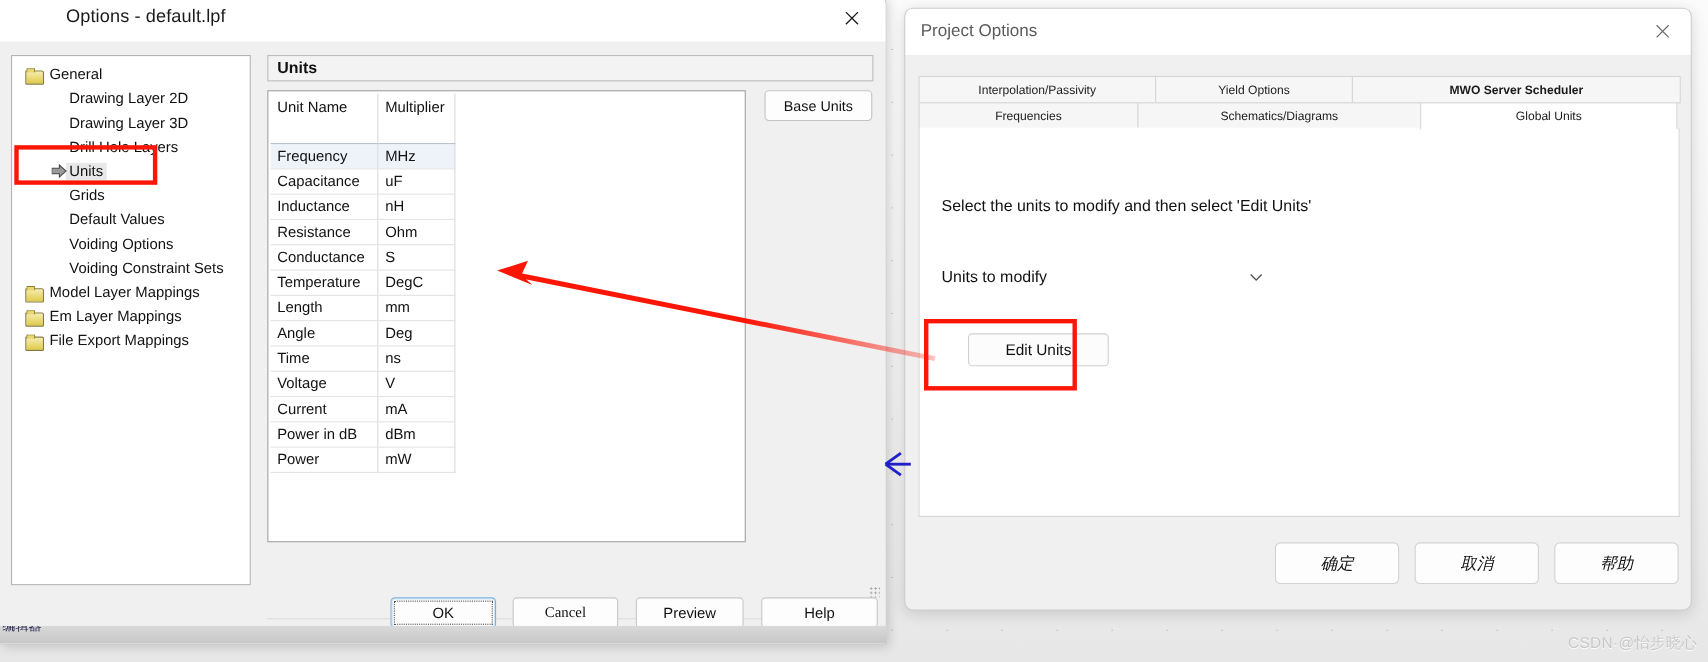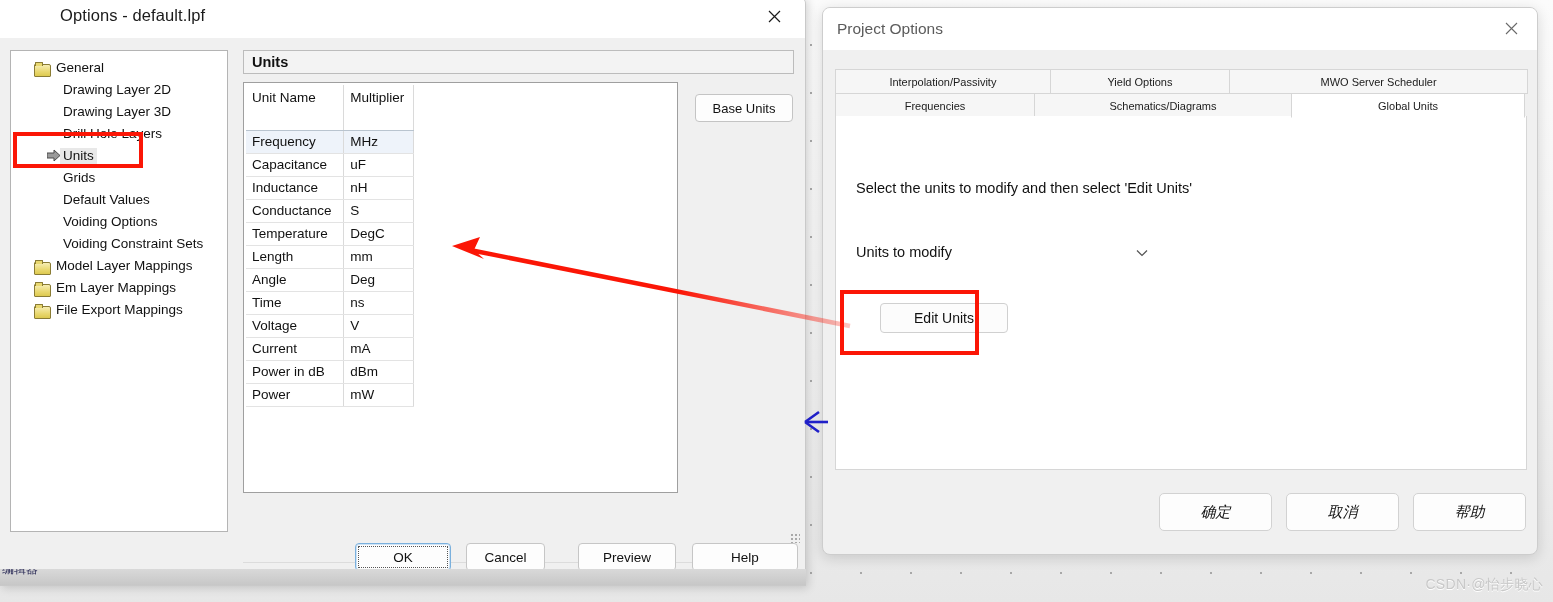--- a/index.html
+++ b/index.html
@@ -59,21 +59,21 @@
   
   #tree-panel{
     position:absolute; left:10px; top:12px; width:218px; height:482px;
     background:#ffffff; border:1px solid #b4b4b4;
     overflow:hidden;
   }
   .tree-item{
     position:relative; height:22px; display:flex; align-items:center;
     font-size:13.5px; color:#111; white-space:nowrap;
   }
-  .tree-item.level0{ padding-left:23px; }
+  .tree-item.level0{ padding-left:12px; }
   .tree-item.level1{ padding-left:52px; }
   .folder-icon{
     width:16px; height:13px; margin-right:6px; position:relative; flex:none;
   }
   .folder-icon::before{
     content:""; position:absolute; left:0; top:2px; width:15px; height:11px;
     background:linear-gradient(180deg,#f6edb3 0%, #e9d870 60%, #ddc94f 100%);
     border:1px solid #8a7c34; border-radius:1px 2px 1px 1px;
   }
   .folder-icon::after{
@@ -98,21 +98,20 @@
   }
   #units-pane{
     position:absolute; left:243px; top:44px; width:435px; height:411px;
     background:#ffffff; border:1px solid #9f9f9f;
   }
   #base-units-btn{
     position:absolute; left:695px; top:44px; width:98px; height:28px;
     background:#fdfdfd; border:1px solid #c4c4c4; border-radius:4px;
     font-size:13px; color:#111; cursor:pointer;
     font-family:"Liberation Sans", sans-serif;
-    margin-top:12px;
   }
 
   
   #units-table{
     position:absolute; left:2px; top:2px; width:168px;
     border-collapse:collapse; font-size:13.5px; color:#111;
   }
   #units-table th{
     font-weight:normal; text-align:left; vertical-align:top;
     padding:5px 6px 0 6px; height:45px;
@@ -139,21 +138,21 @@
     font-family:"Liberation Sans", sans-serif;
   }
   .win-btn.default{
     border:1px solid #7ab0dd; box-shadow:0 0 0 1px #cfe3f5 inset;
   }
   .win-btn.default .focus-ring{
     position:absolute; left:2px; top:2px; right:2px; bottom:2px;
     border:1px dotted #555; pointer-events:none;
   }
   #btn-ok     { left:355px; top:505px; width:96px; }
-  #btn-cancel { left:466px; top:505px; width:79px; }
+  #btn-cancel { left:466px; top:505px; width:96px;font-family:Liberation Serif, serif; }
   #btn-preview{ left:578px; top:505px; width:98px; }
   #btn-help   { left:692px; top:505px; width:106px; }
 
   #resize-grip{
     position:absolute; right:5px; bottom:42px; width:10px; height:10px;
     background-image:radial-gradient(circle,#a9a9a9 0.8px, rgba(0,0,0,0) 1px);
     background-size:4px 4px;
   }
 
   #taskbar-sliver{
@@ -198,21 +197,21 @@
     background:#f6f6f6; border:1px solid #d6d6d6;
     display:flex; align-items:center; justify-content:center;
     font-size:11px; color:#1b1b1b; cursor:pointer;
     margin-right:-1px; position:relative;
   }
   .tab.active{
     background:#ffffff; border-bottom-color:#ffffff; z-index:3;
   }
   .tab.t-interp{ width:231px; }
   .tab.t-yield { width:193px; }
-  .tab.t-mwo   { width:320px; }
+  .tab.t-mwo   { width:320px;font-weight:bold; }
   .tab.t-freq  { width:200px; }
   .tab.t-schem { width:258px; }
   .tab.t-global{ width:234px; }
 
   #tab-panel{
     position:absolute; left:12px; top:108px; width:692px; height:354px;
     background:#ffffff; border:1px solid #d6d6d6; border-top:none;
   }
   #panel-hint{
     position:absolute; left:20px; top:64px; font-size:14.5px; color:#111;
@@ -355,20 +354,24 @@
             <td>Frequency</td>
             <td>MHz</td>
           </tr>
           <tr>
             <td>Capacitance</td>
             <td>uF</td>
           </tr>
           <tr>
             <td>Inductance</td>
             <td>nH</td>
+          </tr>
+          <tr>
+            <td>Resistance</td>
+            <td>Ohm</td>
           </tr>
           <tr>
             <td>Conductance</td>
             <td>S</td>
           </tr>
           <tr>
             <td>Temperature</td>
             <td>DegC</td>
           </tr>
           <tr>

